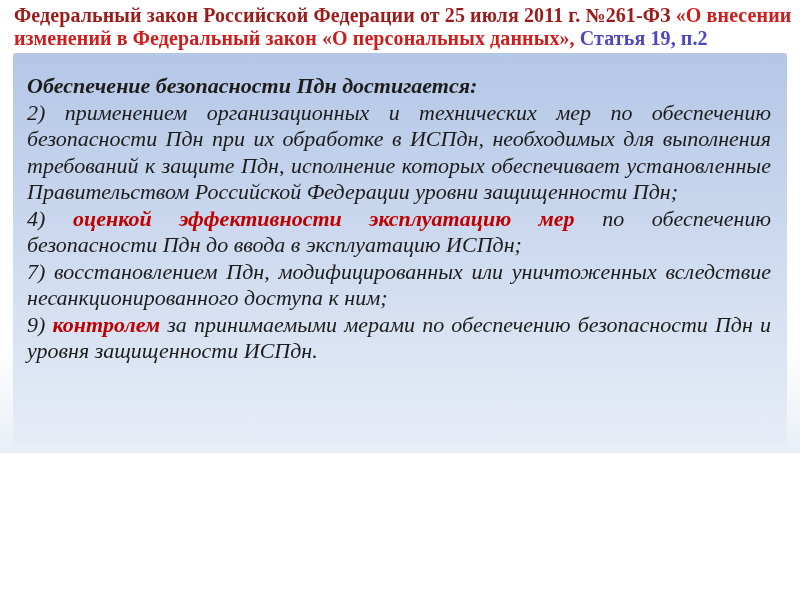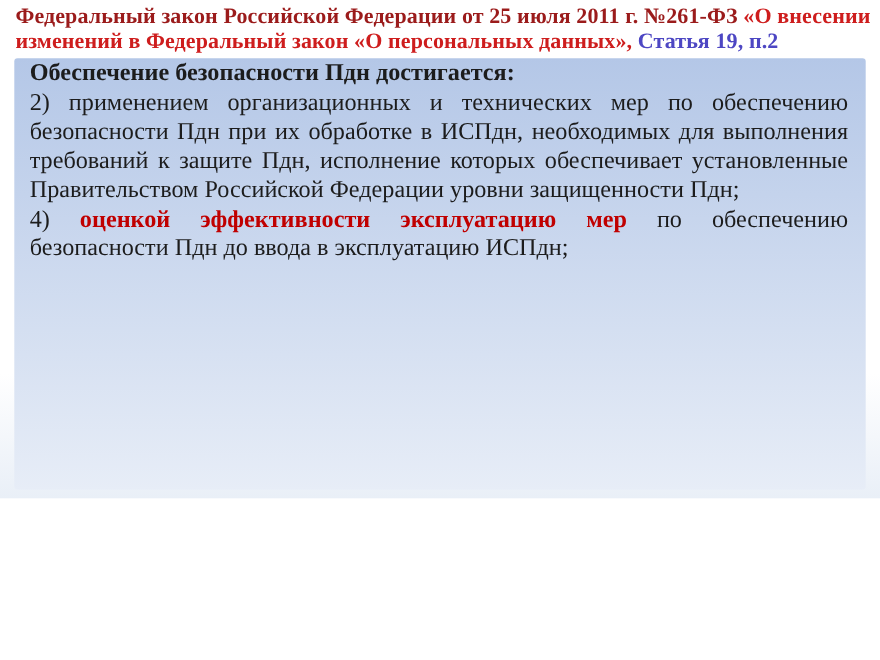--- a/index.html
+++ b/index.html
@@ -25,22 +25,23 @@
   }
   .hdr-seg-dark   { color: var(--header-dark-red, #9B1B1B); }
   .hdr-seg-bright { color: var(--header-bright-red, #CE1D1D); }
   .hdr-seg-blue   { color: var(--header-blue-violet, #4D47C3); }
   .content-box {
     position: absolute;
     left: 13px; right: 13px;
     top: 53px; bottom: 8px;
     background: linear-gradient(180deg, var(--box-top, #B4C7E7) 0%, var(--box-bottom, #E7EDF7) 100%);
     border-radius: 3px;
-    padding: 0 16px 0 14px;
+    padding: 20px 16px 0 14px;
     box-sizing: border-box;
+    font-style: italic;
   }
   .law-item {
     margin: 0;
     font-size: 22px;
     line-height: 26.5px;
     color: var(--body-text, #1C1C1C);
     text-align: justify;
   }
   .seg-normal { font-weight: normal; }
   .seg-bold   { font-weight: bold; }
@@ -55,15 +56,17 @@
 <div class="slide">
   <h1 class="header">
     <span class="hdr-seg-dark">Федеральный закон Российской Федерации от 25 июля 2011 г. №261-ФЗ </span><span class="hdr-seg-bright">«О внесении изменений в Федеральный закон «О персональных данных», </span><span class="hdr-seg-blue">Статья 19, п.2</span>
   </h1>
 
   <div class="content-box">
     <div>
         <p class="law-item"><span class="seg-bold">Обеспечение безопасности Пдн достигается:</span></p>
         <p class="law-item"><span class="seg-normal">2) применением организационных и технических мер по обеспечению безопасности Пдн при их обработке в ИСПдн, необходимых для выполнения требований к защите Пдн, исполнение которых обеспечивает установленные Правительством Российской Федерации уровни защищенности Пдн;</span></p>
         <p class="law-item"><span class="seg-normal">4) </span><span class="seg-bold-red">оценкой эффективности эксплуатацию мер</span><span class="seg-normal"> по обеспечению безопасности Пдн до ввода в эксплуатацию ИСПдн;</span></p>
+        <p class="law-item"><span class="seg-normal">7) восстановлением Пдн, модифицированных или уничтоженных вследствие несанкционированного доступа к ним;</span></p>
+        <p class="law-item"><span class="seg-normal">9) </span><span class="seg-bold-red">контролем</span><span class="seg-normal"> за принимаемыми мерами по обеспечению безопасности Пдн и уровня защищенности ИСПдн.</span></p>
       </div>
   </div>
 </div>
 
 </body></html>

